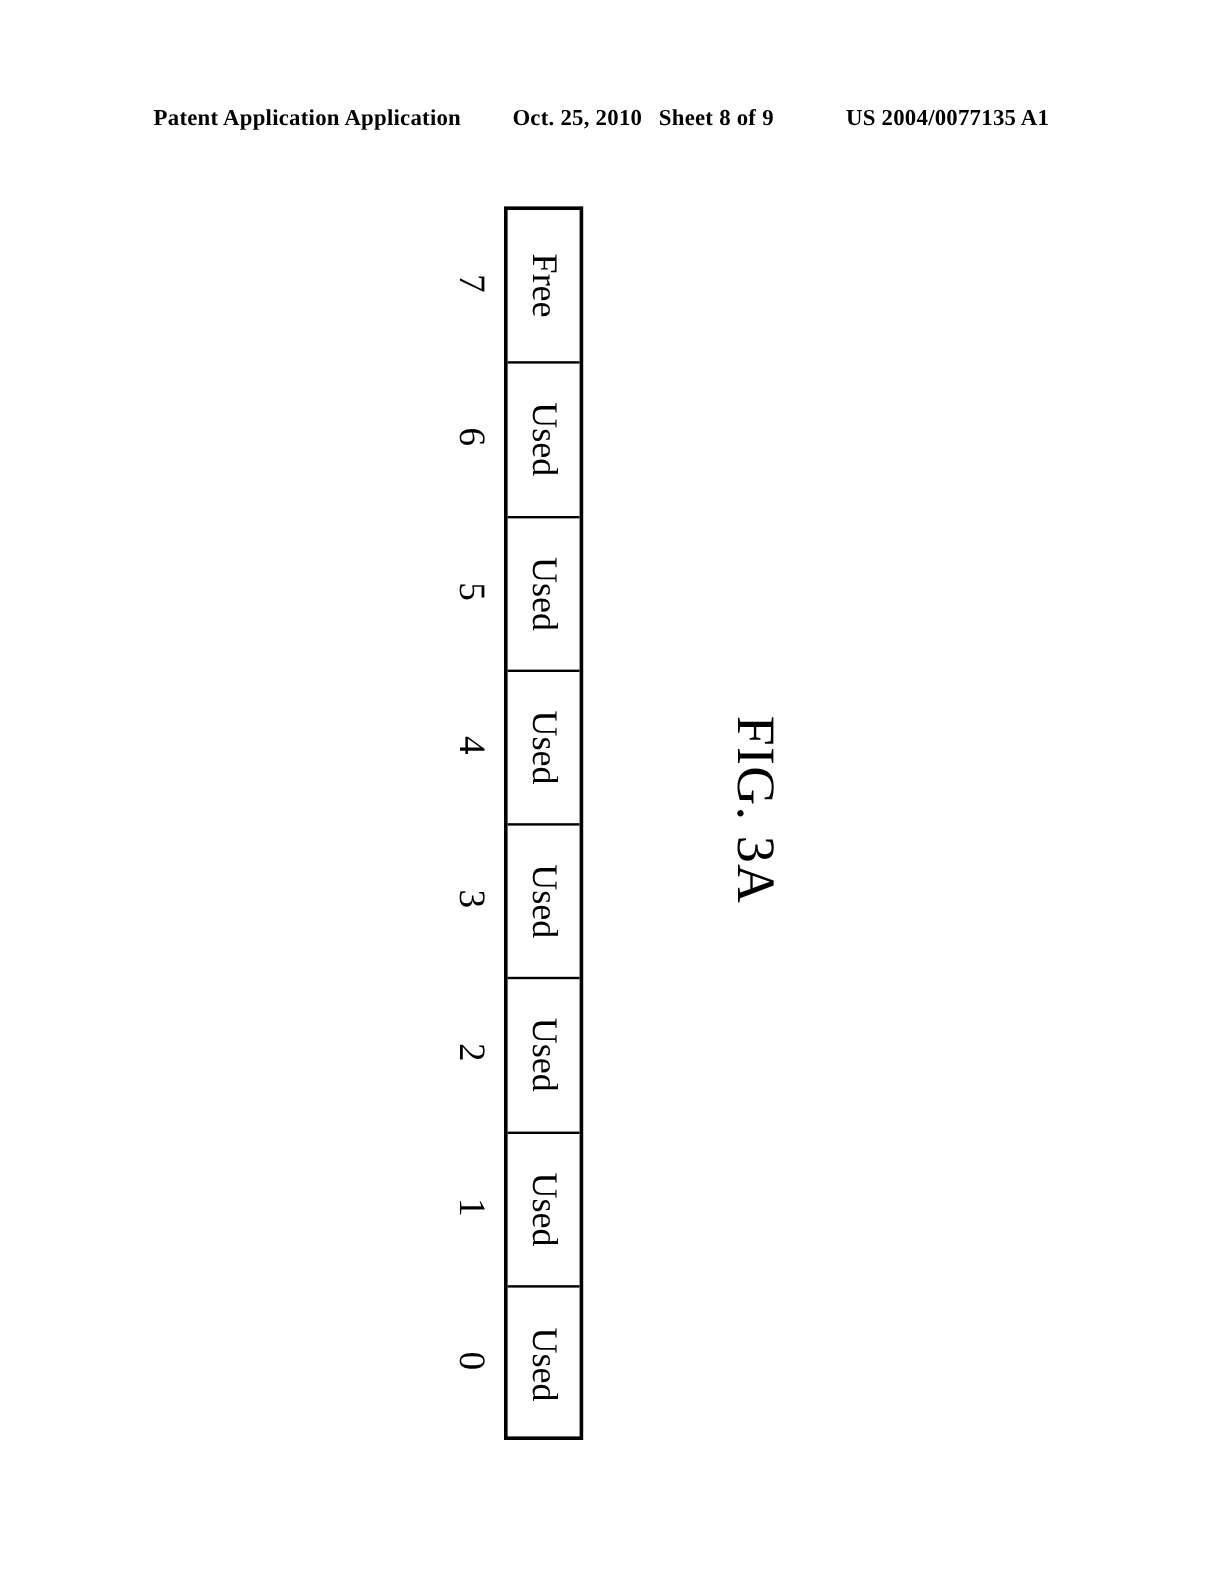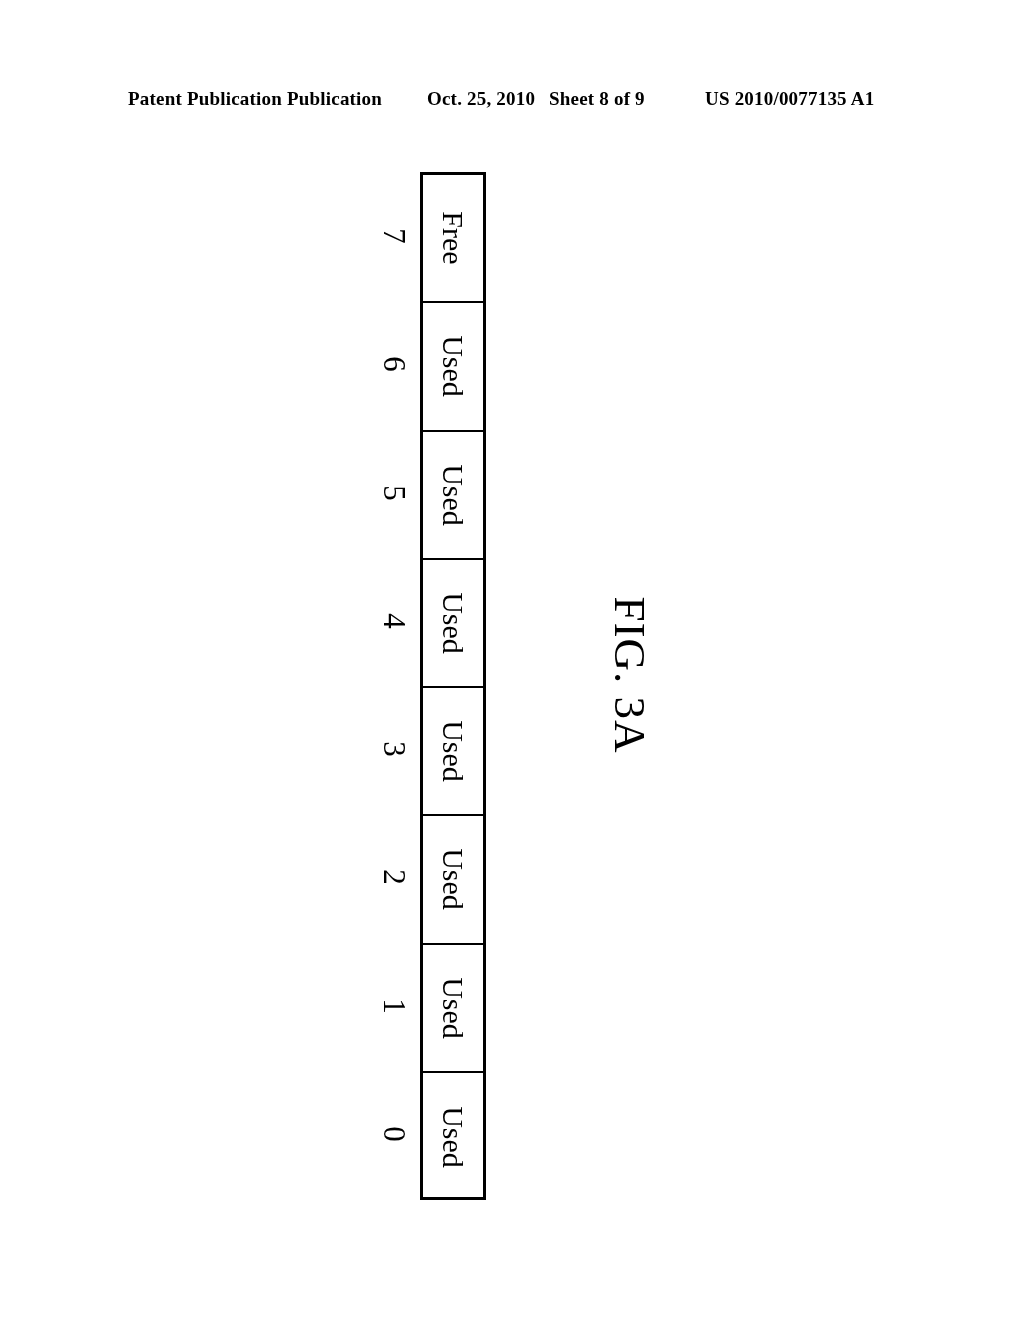--- a/index.html
+++ b/index.html
@@ -123,24 +123,24 @@
     transform-origin: center center;
     font-size: 45px;
     letter-spacing: 1px;
     white-space: nowrap;
   }
 </style>
 </head>
 <body>
 
 <div class="page-header">
-  <span class="hdr-pub">Patent Publication Publication</span>
+  <span class="hdr-pub">Patent Application Application</span>
   <span class="hdr-date">Oct. 25, 2010</span>
   <span class="hdr-sheet">Sheet 8 of 9</span>
-  <span class="hdr-patno">US 2010/0077135 A1</span>
+  <span class="hdr-patno">US 2004/0077135 A1</span>
 </div>
 
 <div class="figure">
 
   <div class="index-column">
     <div class="index-item">
         <span>7</span>
       </div>
     <div class="index-item">
         <span>6</span>

